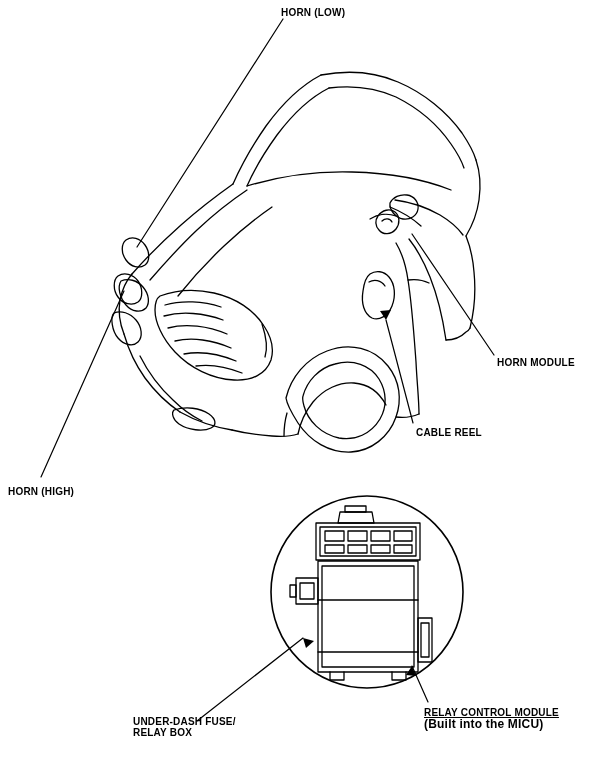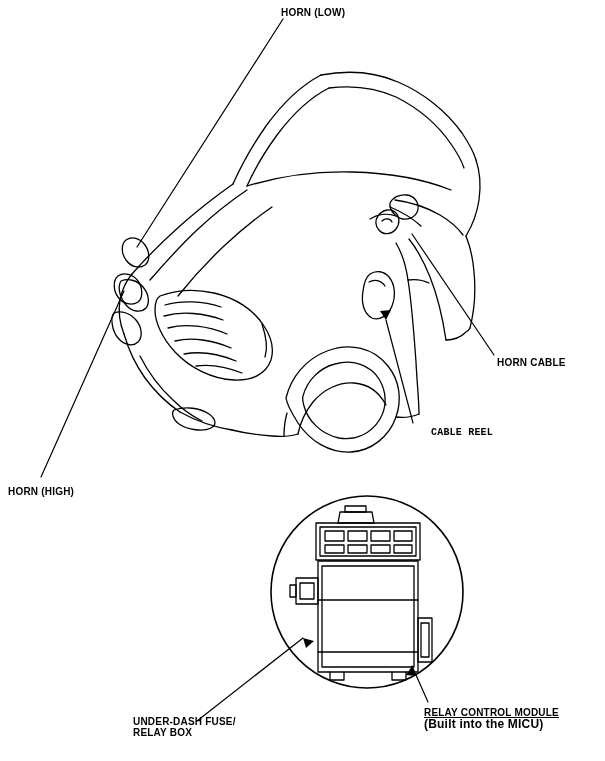--- a/index.html
+++ b/index.html
@@ -188,23 +188,23 @@
         <path d="M386 320 L380 311 L391 310 Z"></path>
       </g>
 
     </g>
   </svg>
 
   <div class="lbl" style="left:281px; top:7px;">HORN (LOW)</div>
 
   <div class="lbl" style="left:8px; top:486px;text-align:center;">HORN (HIGH)</div>
 
-  <div class="lbl" style="left:497px; top:357px;">HORN CABLE</div>
-
-  <div class="lbl" style="left:431px; top:427px;font-family:Liberation Mono, monospace;">CABLE REEL</div>
+  <div class="lbl" style="left:497px; top:357px;">HORN MODULE</div>
+
+  <div class="lbl" style="left:416px; top:427px;">CABLE REEL</div>
 
   <div class="lbl" style="left:133px; top:716px;">UNDER-DASH FUSE/
 RELAY BOX</div>
 
   <div class="lbl" style="left:424px; top:707px;text-decoration:underline;">RELAY CONTROL MODULE</div>
 
   <div class="lbl small" style="left:424px; top:719px;">(Built into the MICU)</div>
 
 </div>
 

